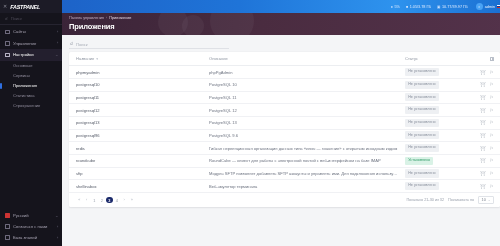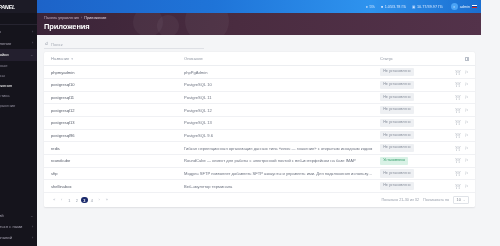--- a/index.html
+++ b/index.html
@@ -2,21 +2,21 @@
 <html><head>
 <meta charset="utf-8">
 <style>
   * { box-sizing: border-box; margin: 0; padding: 0; }
   html, body {
     width: 500px; height: 246px;
     font-family: "Liberation Sans", sans-serif;
     background: #f4f5f7;
     overflow: hidden;
   }
-  .app { position: relative; width: 456px; height: 246px; display: flex; justify-content: center; }
+  .app { position: relative; width: 456px; height: 246px; display: flex; }
 
   
   .sidebar {
     width: 62px; height: 246px;
     background: #15141c;
     display: flex; flex-direction: column;
     flex: 0 0 62px;
     position: relative; z-index: 5;
   }
   .brand {

